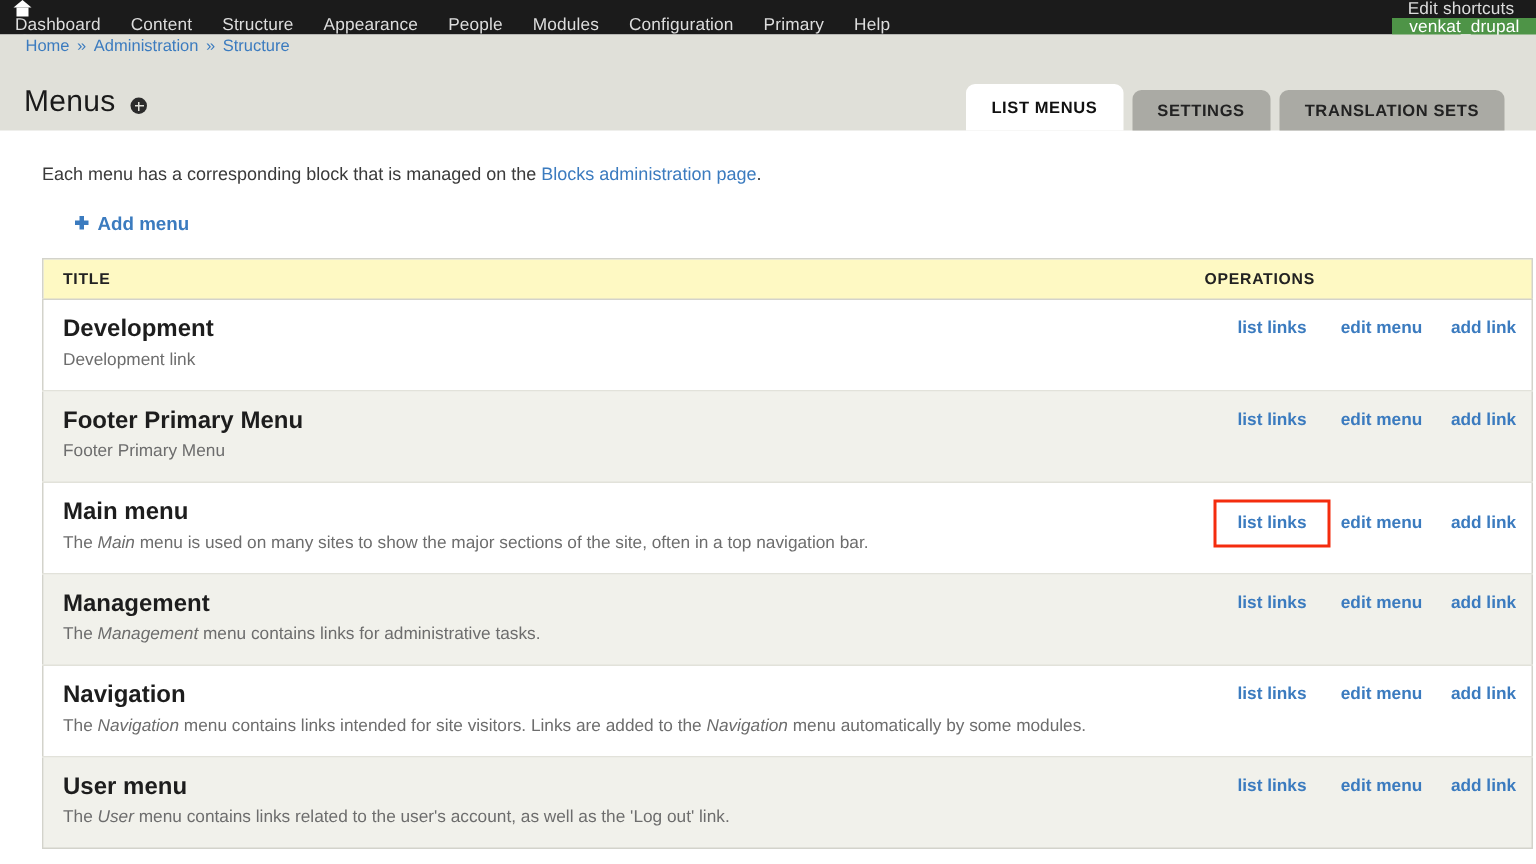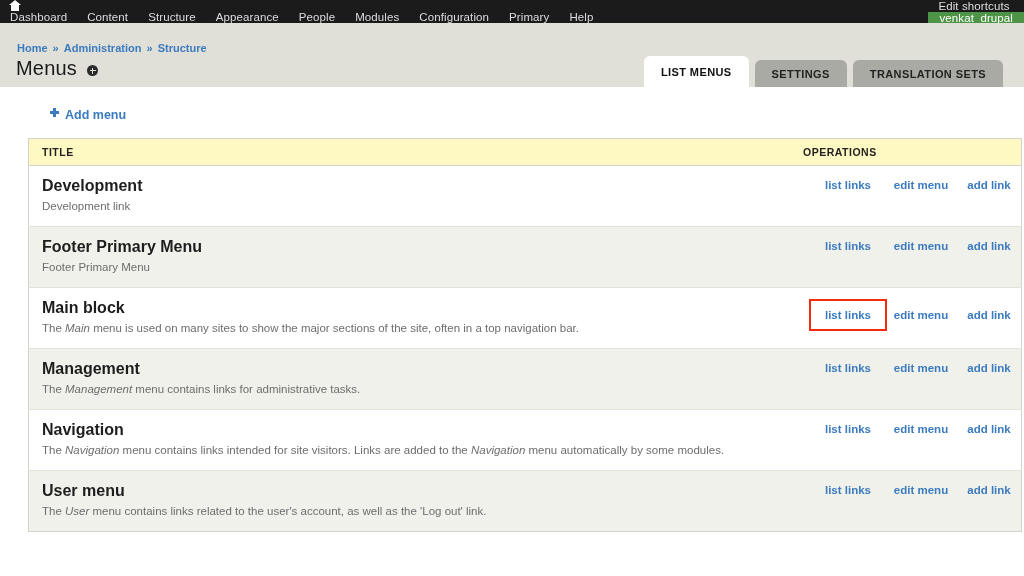--- a/index.html
+++ b/index.html
@@ -98,24 +98,24 @@
 
   
   #page-header {
     background: #e0e0d9;
     height: 64px;
     position: relative;
     padding: 0;
   }
   #breadcrumb {
     position: absolute;
-    top: 19px;
+    top: 2px;
     left: 17px;
     font-size: 11px;
-    font-weight: bold;
+    font-weight: normal;
     color: #3b7bbf;
   }
   #breadcrumb a {
     color: #3b7bbf;
     text-decoration: none;
   }
   #breadcrumb .sep {
     color: #3b7bbf;
     margin: 0 2px;
   }
@@ -201,21 +201,21 @@
   }
   #add-menu-wrap {
     margin: 18px 0 0 34px;
   }
   #add-menu-link {
     color: #3b7bbf;
     font-size: 12.5px;
     font-weight: bold;
     text-decoration: none;
     display: inline-flex;
-    align-items: flex-start;
+    align-items: center;
     gap: 6px;
   }
   .plus-glyph {
     display: inline-block;
     width: 9px;
     height: 9px;
     position: relative;
   }
   .plus-glyph::before {
     content: "";
@@ -346,20 +346,23 @@
 
   <div id="tabs">
       <div class="tab active">LIST MENUS</div>
       <div class="tab">SETTINGS</div>
       <div class="tab">TRANSLATION SETS</div>
     </div>
 </div>
 
 <div id="content">
 
+  <div id="intro-text">
+    <span>Each menu has a corresponding block that is managed on the </span><a href="#">Blocks administration page</a><span>.</span>
+  </div>
 
   <div id="add-menu-wrap">
     <a href="#" id="add-menu-link">
       <span class="plus-glyph"></span>
       <span>Add menu</span>
     </a>
   </div>
 
   <table id="menus-table">
     <thead>
@@ -390,21 +393,21 @@
           <td class="ops-cell">
             <div class="ops-row">
               <a href="#" class="op-link op-list">list links</a>
               <a href="#" class="op-link op-edit">edit menu</a>
               <a href="#" class="op-link op-add">add link</a>
             </div>
           </td>
         </tr>
         <tr class="">
           <td>
-            <div class="menu-name">Main block</div>
+            <div class="menu-name">Main menu</div>
             <div class="menu-desc">The <em>Main</em> menu is used on many sites to show the major sections of the site, often in a top navigation bar.</div>
           </td>
           <td class="ops-cell">
             <div class="ops-row">
               <a href="#" class="op-link op-list op-highlight">list links</a>
               <a href="#" class="op-link op-edit">edit menu</a>
               <a href="#" class="op-link op-add">add link</a>
             </div>
           </td>
         </tr>

